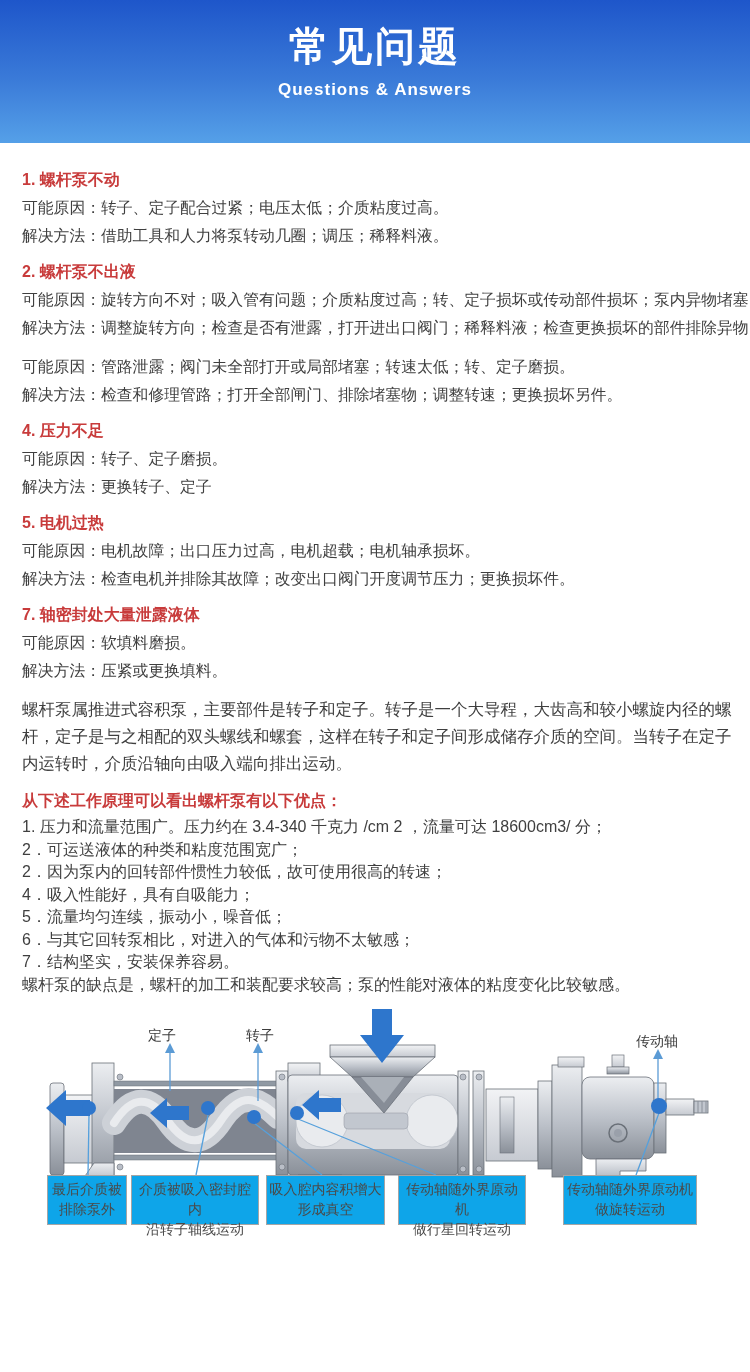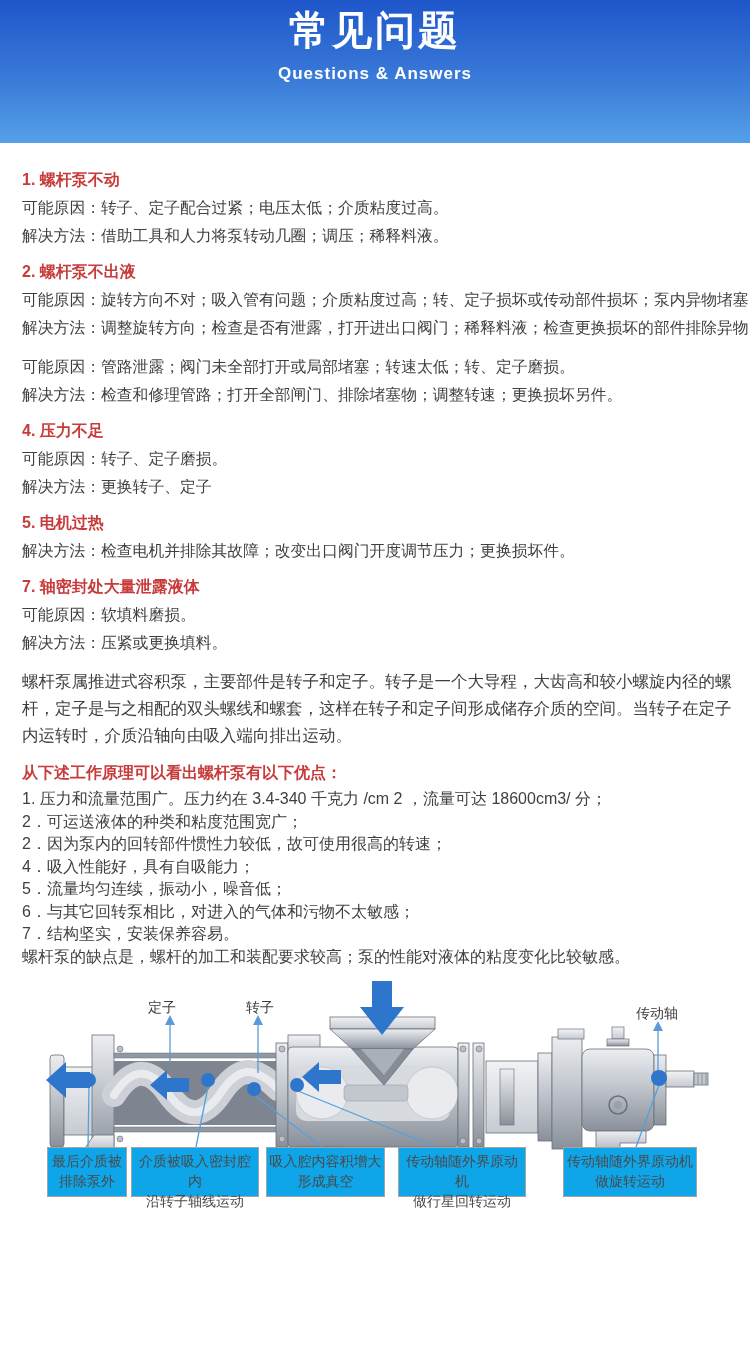--- a/index.html
+++ b/index.html
@@ -8,21 +8,21 @@
     font-family:"Liberation Sans","DejaVu Sans",sans-serif;
     position:relative;
   }
   
   .hero{
     height:143px;
     background:linear-gradient(180deg,#1e56ca 0%,#3a7ad8 55%,#55a0e8 100%);
     text-align:center;color:#fff;
   }
   .hero h1{
-    margin:0;padding-top:8px;font-size:40px;line-height:44px;
+    margin:0;padding-top:24px;font-size:40px;line-height:44px;
     font-weight:bold;letter-spacing:3px;
   }
   .hero .sub{
     margin-top:12px;font-size:17px;font-weight:bold;letter-spacing:1px;
   }
   
   .content{padding:26px 8px 0 22px;color:#3f3f3f;}
   .qa{margin:0 0 11px 0;}
   .qa h3{
     margin:0 0 4px 0;font-size:16px;line-height:21px;
@@ -79,20 +79,21 @@
   </div>
 
   <div class="qa">
     <h3>4. 压力不足</h3>
     <p>可能原因：转子、定子磨损。</p>
     <p>解决方法：更换转子、定子</p>
   </div>
 
   <div class="qa">
     <h3>5. 电机过热</h3>
+    <p>可能原因：电机故障；出口压力过高，电机超载；电机轴承损坏。</p>
     <p>解决方法：检查电机并排除其故障；改变出口阀门开度调节压力；更换损坏件。</p>
   </div>
 
 
   <div class="qa">
     <h3>7. 轴密封处大量泄露液体</h3>
     <p>可能原因：软填料磨损。</p>
     <p>解决方法：压紧或更换填料。</p>
   </div>
 

